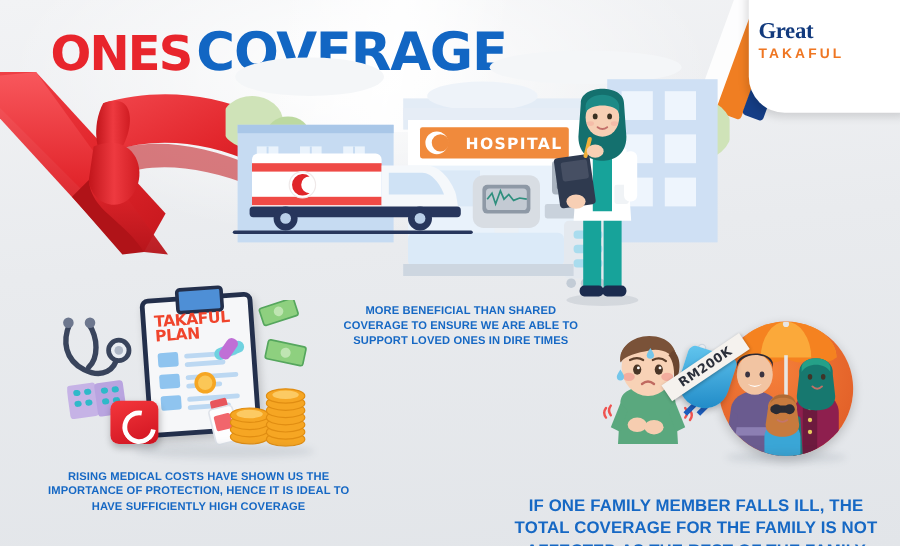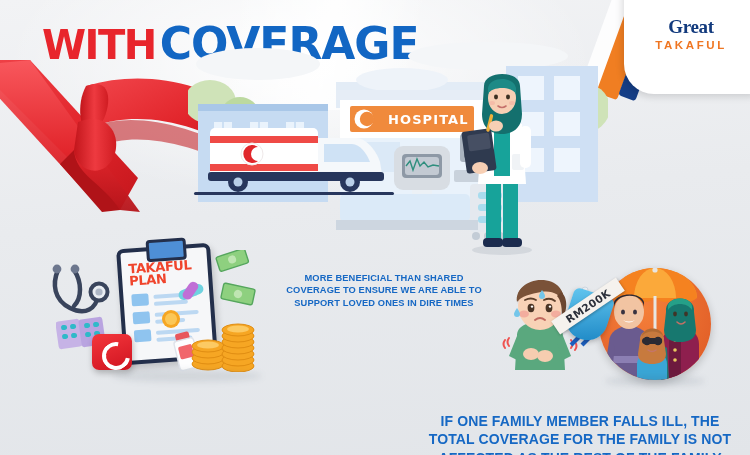--- a/index.html
+++ b/index.html
@@ -40,37 +40,37 @@
   .logo-card{
     right:-6px;top:-10px;width:132px;height:104px;background:#fff;
     border-radius:0 0 0 30px;
     box-shadow:-2px 3px 7px rgba(0,0,0,.13);
     overflow:hidden;
   }
   .logo-arc{position:absolute;border-radius:50%;border-style:solid;}
   .arc-orange{width:150px;height:150px;right:-26px;top:-22px;border-width:9px;border-color:#f07e22 #f07e22 transparent transparent;transform:rotate(18deg);}
   .arc-red{width:168px;height:168px;right:-40px;top:-32px;border-width:8px;border-color:#d9232e #d9232e transparent transparent;transform:rotate(18deg);}
   .arc-navy{width:190px;height:190px;right:-56px;top:-44px;border-width:8px;border-color:#12387a #12387a transparent transparent;transform:rotate(18deg);}
-  .logo-text{right:6px;top:28px;width:118px;text-align:center;}
+  .logo-text{right:6px;top:28px;width:118px;}
   .logo-ge{color:#123a7d;font-size:19px;font-weight:bold;line-height:.96;font-family:"Liberation Serif",serif;letter-spacing:-.3px;}
   .logo-tk{color:#ef7622;font-size:11.5px;font-weight:bold;letter-spacing:2.6px;margin-top:3px;}
   
   .flash{position:absolute;}
   .flash-o{left:616px;top:-20px;width:22px;height:120px;background:#f07e22;transform:rotate(20deg);border-radius:3px;}
   .flash-n{left:640px;top:-28px;width:18px;height:130px;background:#153e86;transform:rotate(20deg);border-radius:3px;}
   .flash-w{left:600px;top:-26px;width:26px;height:120px;background:#ffffff;transform:rotate(20deg);opacity:.85;}
 
   
   .ribbon-wrap{left:-10px;top:60px;width:260px;height:160px;}
 
   
   .scene{left:188px;top:42px;width:420px;height:215px;}
 
   
-  .cap-mid{left:278px;top:272px;width:212px;font-size:9.3px;}
+  .cap-mid{left:278px;top:253px;width:212px;font-size:9.3px;}
   .cap-left{left:28px;top:391px;width:275px;font-size:9.3px;}
   .cap-right{left:420px;top:412px;width:320px;font-size:14px;}
 
   
   .cluster-left{left:52px;top:238px;width:220px;height:145px;}
   .clipboard{
     position:absolute;left:68px;top:8px;width:86px;height:108px;background:#f6f7f9;
     border:4px solid #232f4b;border-radius:7px;transform:rotate(-4deg);
     box-shadow:2px 4px 7px rgba(0,0,0,.18);
   }
@@ -111,21 +111,21 @@
   }
 </style>
 </head>
 <body>
 
 <div class="stage">
 
   <div class="abs hdr-sheen"></div>
 
   <div class="abs title">
-    <span class="t-high">WITH</span><span class="t-cov">COVERAGE</span>
+    <span class="t-high">ONES</span><span class="t-cov">COVERAGE</span>
   </div>
 
   <div class="flash flash-w"></div>
   <div class="flash flash-o"></div>
   <div class="flash flash-n"></div>
 
   <div class="abs logo-card">
     <div class="logo-arc arc-navy"></div>
     <div class="logo-arc arc-red"></div>
     <div class="logo-arc arc-orange"></div>
@@ -403,20 +403,21 @@
         <g fill="#fcca63">
             <ellipse cx="20" cy="31" rx="11" ry="3.6"></ellipse>
             <ellipse cx="50" cy="15" rx="11" ry="3.6"></ellipse>
           </g>
       </svg>
     </div>
 
     <div class="ground-shadow" style="left:60px;top:132px;width:150px;height:12px;"></div>
   </div>
 
+  <div class="abs cap cap-left">RISING MEDICAL COSTS HAVE SHOWN US THE IMPORTANCE OF PROTECTION, HENCE IT IS IDEAL TO HAVE SUFFICIENTLY HIGH COVERAGE</div>
 
   <div class="abs cluster-right">
 
     <div class="child">
       <svg width="78" height="96" viewBox="0 0 78 96">
 
         <path d="M16,58 C16,48 26,44 39,44 C52,44 62,48 62,58 L64,92 L14,92 Z" fill="#5aa87e"></path>
         <path d="M16,58 L8,78 L16,82 L22,64 Z" fill="#5aa87e"></path>
         <path d="M62,58 L70,78 L62,82 L56,64 Z" fill="#5aa87e"></path>
 

